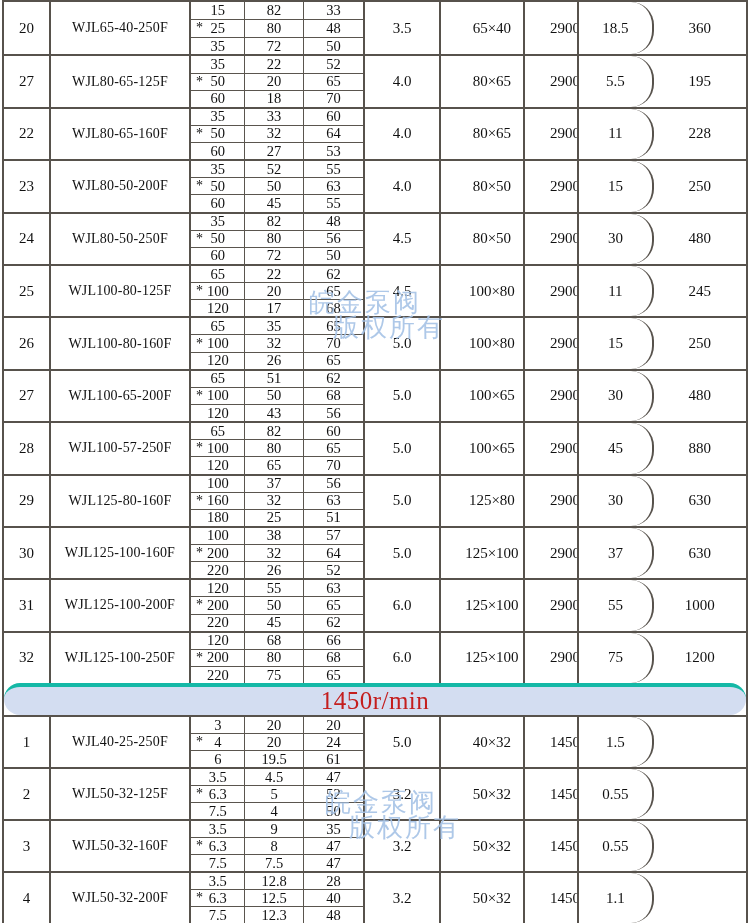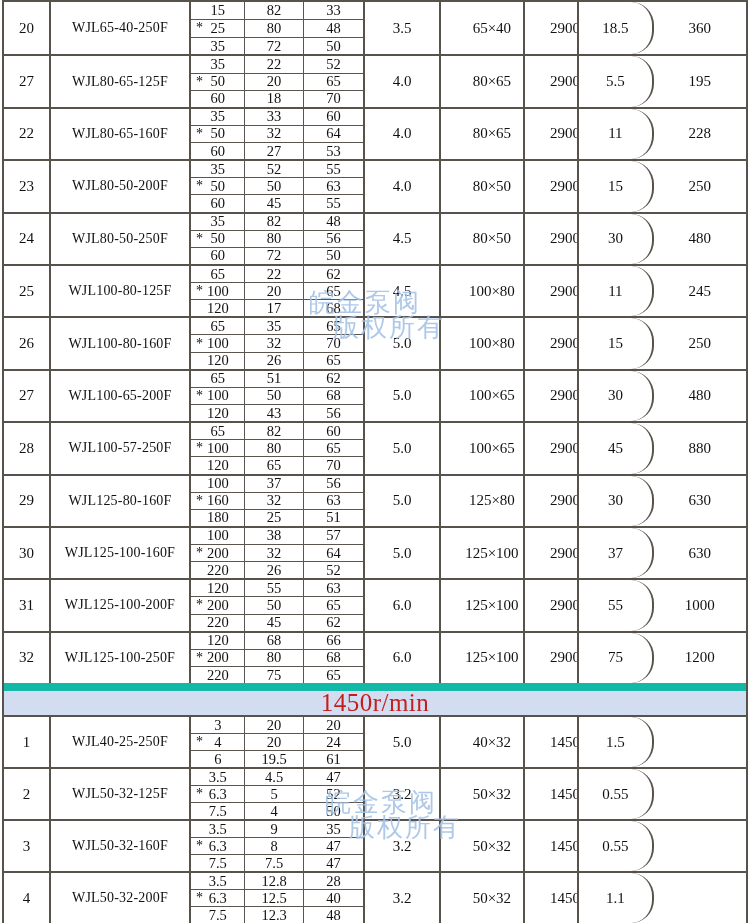--- a/index.html
+++ b/index.html
@@ -65,22 +65,23 @@
     position: absolute;
     left: 5px; top: 50%;
     transform: translateY(-52%);
     font-size: 14px;
   }
   .band {
     display: flex;
     align-items: center;
     justify-content: center;
     height: 32px;
-    border-top: 8px solid #14b8a6;
+    border-top: 4px solid #14b8a6;
     background: #d3ddf1;
+    border-radius: 16px;
   }
   .band-label {
     color: #c41e1e;
     font-size: 25px;
     letter-spacing: 0.5px;
   }
   .wm {
     position: absolute;
     color: #a6c3e6;
     font-size: 26px;

